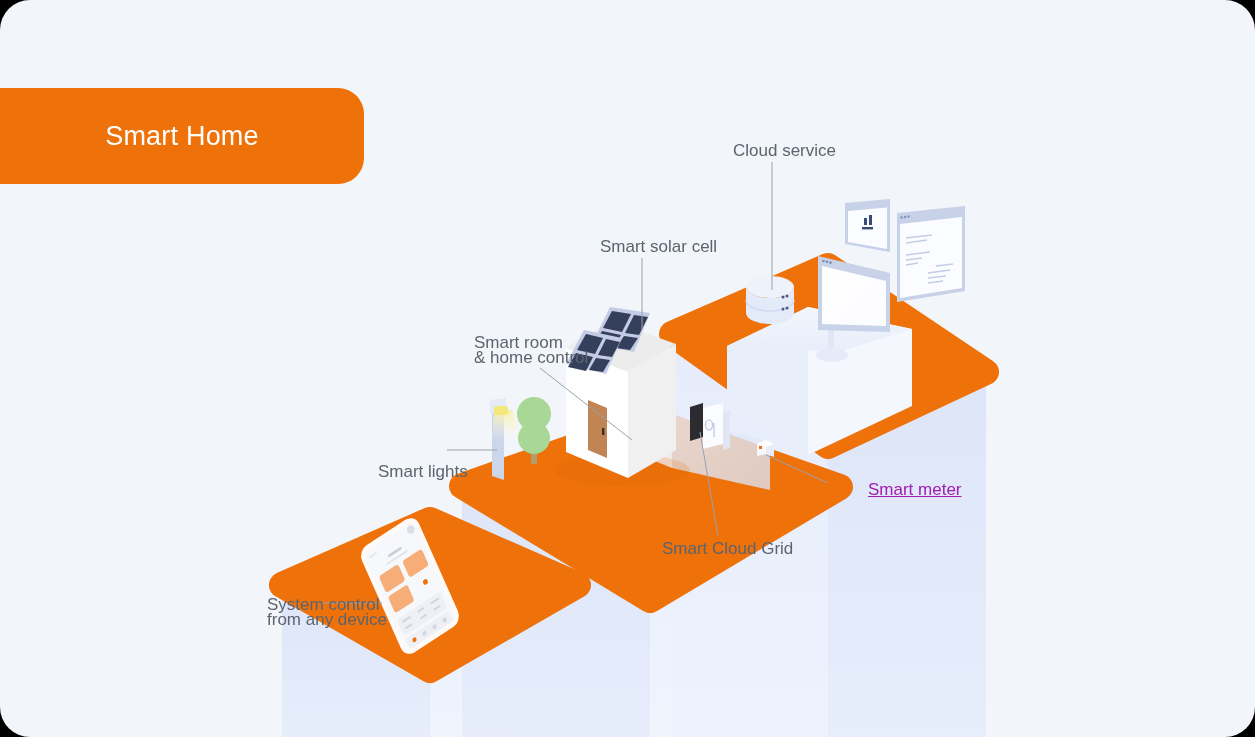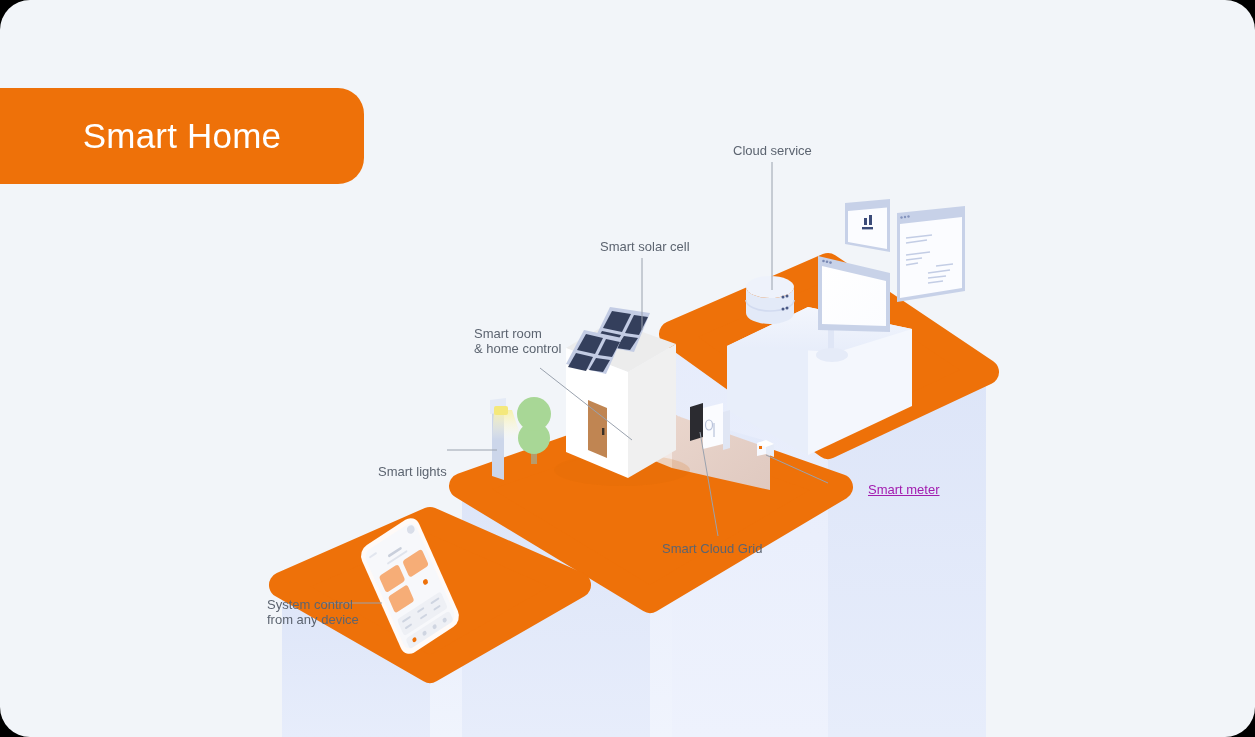--- a/index.html
+++ b/index.html
@@ -26,29 +26,29 @@
     background: #ee7109;
     border-radius: 26px;
     display: flex;
     align-items: center;
     justify-content: center;
     padding-left: 40px;
     box-sizing: border-box;
   }
   #home-pill-label {
     color: #ffffff;
-    font-size: 35px;
+    font-size: 27px;
     letter-spacing: 0.2px;
     font-family: "Liberation Sans", sans-serif;
   }
   
   .anno {
     position: absolute;
     color: #5c6470;
-    font-size: 13px;
+    font-size: 17px;
     line-height: 15px;
     white-space: pre-line;
     font-family: "Liberation Sans", sans-serif;
   }
   svg.layer {
     position: absolute;
     left: 0; top: 0;
     width: 1255px;
     height: 737px;
     overflow: visible;
@@ -273,21 +273,21 @@
         <line x1="322" y1="603" x2="382" y2="603"></line>
       </g>
   </svg>
 
   <div id="home-pill" style="background: rgb(238, 113, 9);">
     <span id="home-pill-label" style="color: rgb(255, 255, 255);">Smart Home</span>
   </div>
 
   <div class="anno" style="left: 733px; top: 143px; color: rgb(92, 100, 112);">Cloud service</div>
   <div class="anno" style="left: 600px; top: 239px; color: rgb(92, 100, 112);">Smart solar cell</div>
-  <div class="anno" style="left: 474px; top: 326px; color: rgb(92, 100, 112);">Smart room
+  <div class="anno" style="left: 474px; top: 335px; color: rgb(92, 100, 112);">Smart room
 &amp; home control</div>
   <div class="anno" style="left: 378px; top: 464px; color: rgb(92, 100, 112);">Smart lights</div>
   <div class="anno" style="left: 868px; top: 482px; color: #a21caf; text-decoration: underline;">Smart meter</div>
   <div class="anno" style="left: 662px; top: 541px; color: rgb(92, 100, 112);">Smart Cloud Grid</div>
   <div class="anno" style="left: 235px; top: 597px; color: rgb(92, 100, 112); margin-left: 32px;">System control
 from any device</div>
 
 </div>
 
 </body></html>

